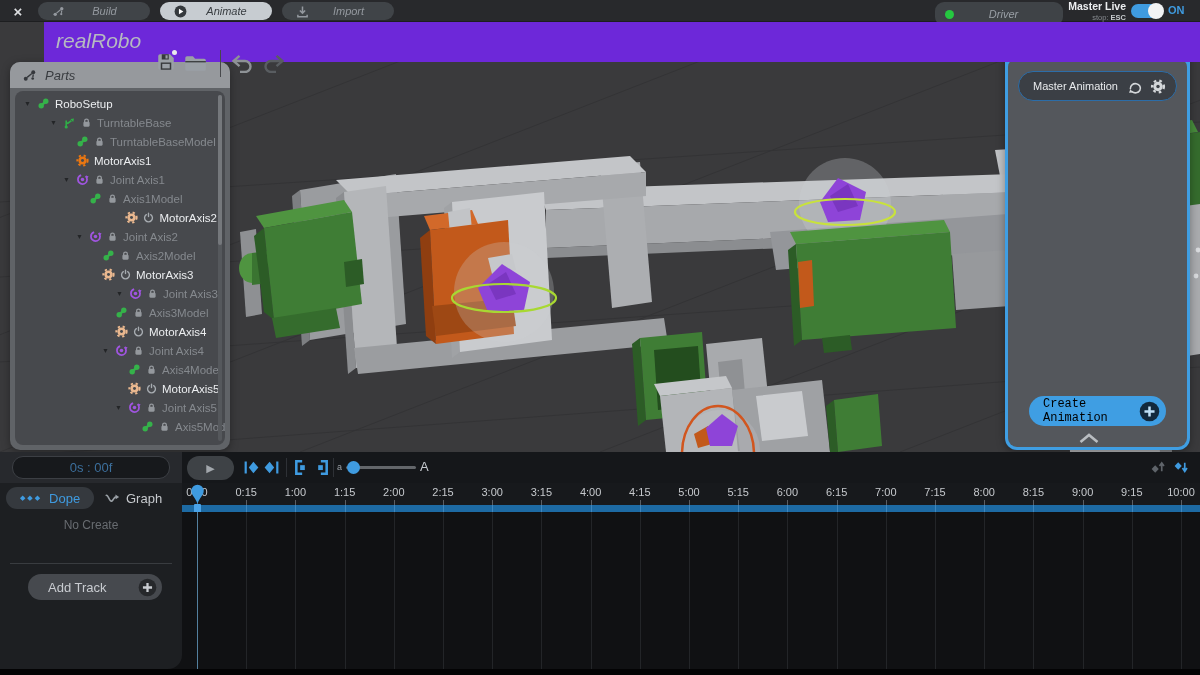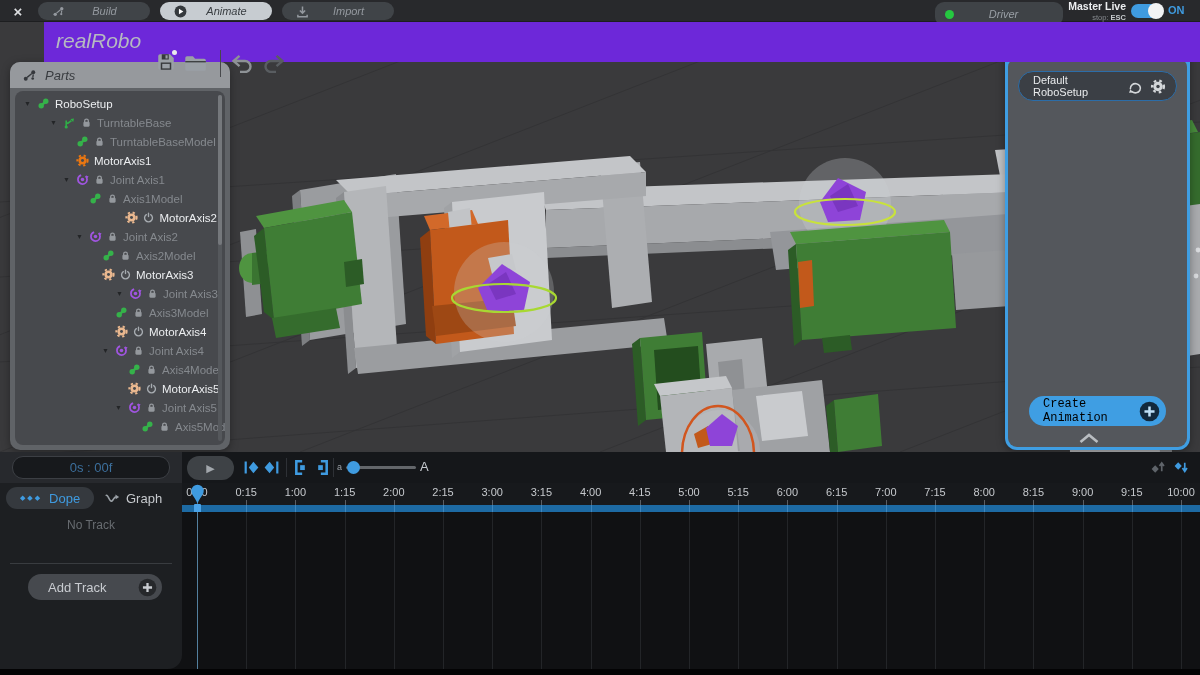--- a/index.html
+++ b/index.html
@@ -628,21 +628,21 @@
 
   <div id="anim-panel" class="abs">
     <div id="anim-header">
       <svg class="ticon16" style="width:16px;height:16px;color:#1d2b36">
           <use href="#sym-playcircle"></use>
         </svg>
       <span id="anim-title">Animations</span>
     </div>
     <div id="anim-body">
       <div id="anim-item">
-        <span id="anim-item-label">Default RoboSetup</span>
+        <span id="anim-item-label">Master Animation</span>
         <svg class="anim-ic">
             <use href="#sym-loop"></use>
           </svg>
         <svg class="anim-ic">
             <use href="#sym-gear"></use>
           </svg>
       </div>
       <div id="create-btn">
         <span id="create-label">Create Animation</span>
         <svg id="create-plus">
@@ -790,21 +790,21 @@
         <div class="gridline" style="left: 654.6px;"></div>
         <div class="gridline" style="left: 703.8px;"></div>
         <div class="gridline" style="left: 753px;"></div>
         <div class="gridline" style="left: 802.2px;"></div>
         <div class="gridline" style="left: 851.4px;"></div>
         <div class="gridline" style="left: 900.6px;"></div>
         <div class="gridline" style="left: 949.8px;"></div>
         <div class="gridline" style="left: 999px;"></div>
       </div>
 
-    <div id="no-tracks">No Track</div>
+    <div id="no-tracks">No Create</div>
     <div id="track-divider"></div>
     <div id="add-track">
       <span id="add-track-label">Add Track</span>
       <svg id="add-track-plus" style="--pc-bg:#26282b; --pc-fg:#c9ccd1">
           <use href="#sym-pluscircle"></use>
         </svg>
     </div>
     <div id="tl-footer"></div>
   </div>
 </div>

